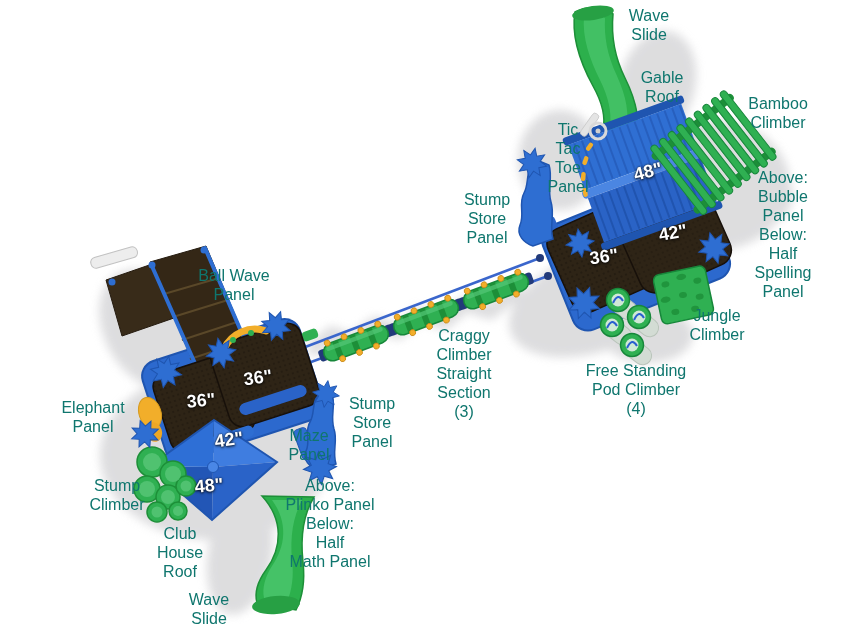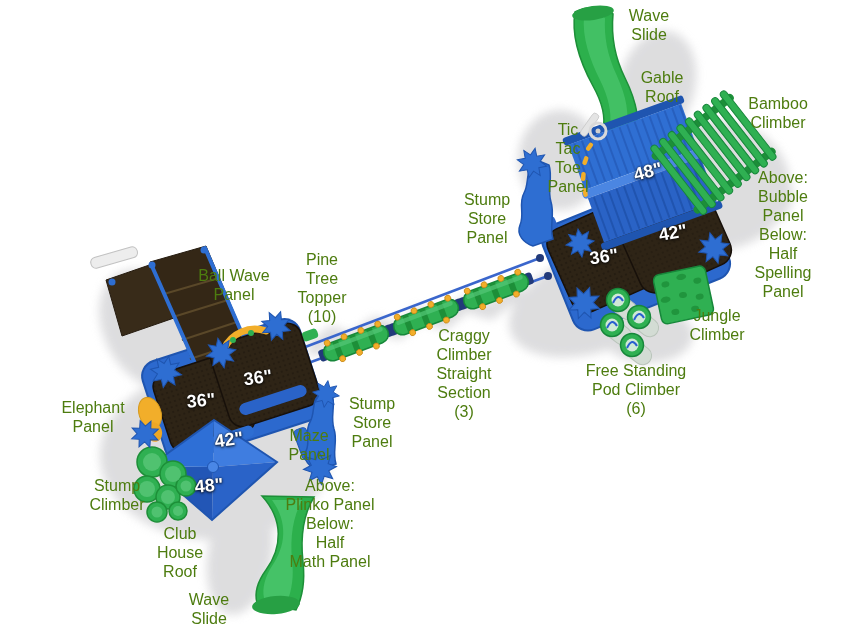--- a/index.html
+++ b/index.html
@@ -1,20 +1,20 @@
 <!DOCTYPE html>
 <html><head>
 <meta charset="utf-8">
 <style>
   html,body{margin:0;padding:0;background:#fff;}
   .stage{position:relative;width:850px;height:638px;background:#fff;overflow:hidden;
          font-family:"Liberation Sans",sans-serif;}
   .stage svg{position:absolute;left:0;top:0;}
   .lbl{position:absolute;text-align:center;white-space:pre-line;
-       font-size:16px;line-height:19px;color:#4d7c0f;}
+       font-size:16px;line-height:19px;color:#0f766e;}
   .lbl-1line{line-height:20px;}
   .dk{position:absolute;font-size:18px;font-weight:bold;color:#ffffff;
       text-shadow:0 1px 3px rgba(0,0,0,.9),0 0 2px rgba(0,0,0,.65);
       white-space:nowrap;}
 </style>
 </head>
 <body>
 
 <div class="stage">
 
@@ -334,30 +334,26 @@
 Bubble
 Panel
 Below:
 Half
 Spelling
 Panel</div>
 <div class="lbl" style="left:667px;top:306px;width:100px">Jungle
 Climber</div>
 <div class="lbl" style="left:566px;top:361px;width:140px">Free Standing
 Pod Climber
-(6)</div>
+(4)</div>
 <div class="lbl" style="left:414px;top:326px;width:100px">Craggy
 Climber
 Straight
 Section
 (3)</div>
-<div class="lbl" style="left:281px;top:250px;width:82px">Pine
-Tree
-Topper
-(10)</div>
 <div class="lbl" style="left:172px;top:266px;width:124px">Ball Wave
 Panel</div>
 <div class="lbl" style="left:42px;top:398px;width:102px">Elephant
 Panel</div>
 <div class="lbl" style="left:66px;top:476px;width:102px">Stump
 Climber</div>
 <div class="lbl" style="left:137px;top:524px;width:86px">Club
 House
 Roof</div>
 <div class="lbl" style="left:168px;top:590px;width:82px">Wave

